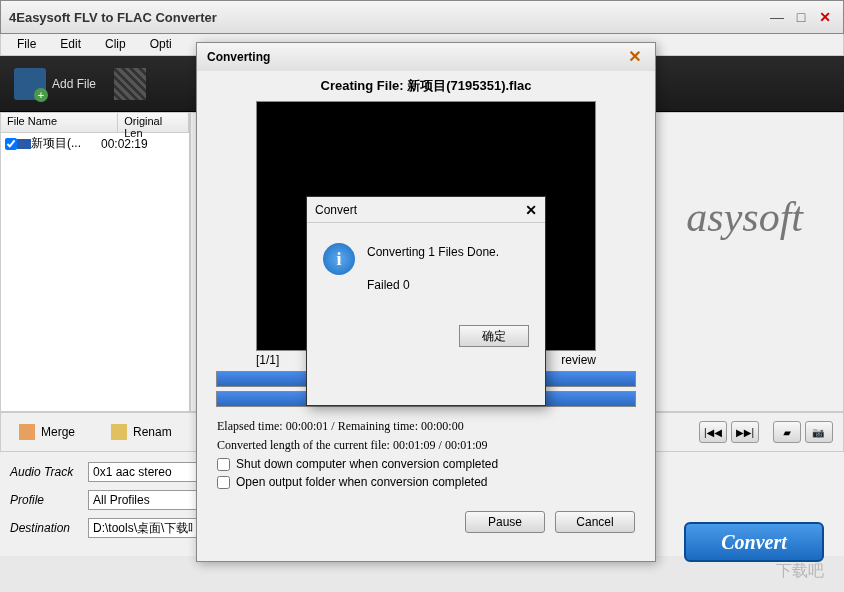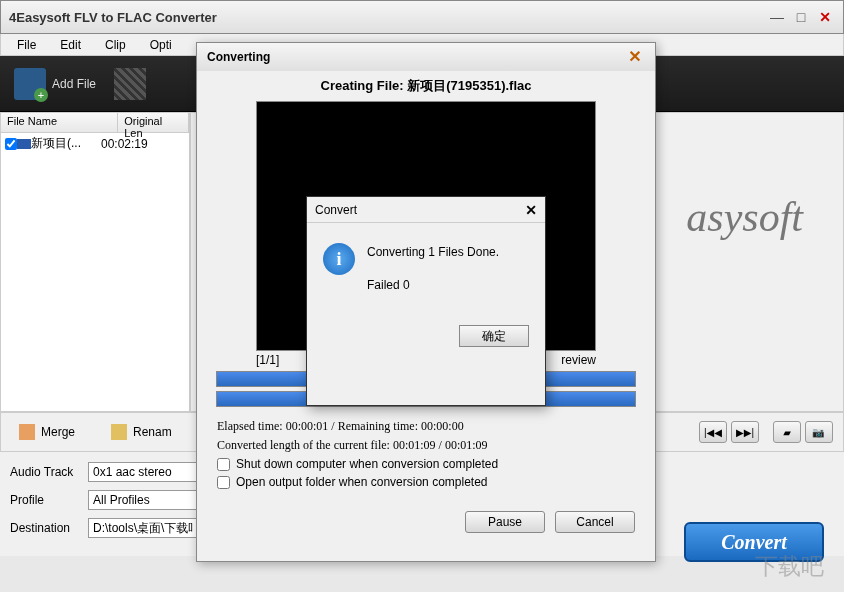--- a/index.html
+++ b/index.html
@@ -4,21 +4,21 @@
   <style>
     * { box-sizing: border-box; margin: 0; padding: 0; font-family: Arial, sans-serif; font-size: 12px; }
     body { width: 844px; height: 592px; background: #e8e8e8; overflow: hidden; position: relative; }
     
     .titlebar { height: 28px; background: linear-gradient(#f5f5f5, #e0e0e0); border: 1px solid #888; display: flex; align-items: center; padding: 16px 8px; }
     .titlebar-title { font-weight: bold; font-size: 13px; color: #333; flex: 1; }
     .titlebar-controls { display: flex; gap: 4px; }
     .titlebar-btn { width: 20px; height: 16px; display: flex; align-items: center; justify-content: center; cursor: pointer; font-size: 14px; color: #555; }
     .titlebar-btn.close { color: #c00; font-weight: bold; }
     
-    .menubar { height: 22px; background: #f0f0f0; border: 1px solid #ccc; border-top: none; display: flex; align-items: center; padding: 0 4px; }
+    .menubar { height: 22px; background: #f0f0f0; border: 1px solid #ccc; border-top: none; display: flex; padding: 0 4px; }
     .menu-item { padding: 3px 12px; cursor: pointer; }
     
     .toolbar { height: 56px; background: linear-gradient(#2a2a2a, #1a1a1a); border-bottom: 1px solid #000; display: flex; align-items: center; padding: 0 10px; gap: 10px; }
     .toolbar-btn { display: flex; align-items: center; gap: 6px; color: #ddd; cursor: pointer; padding: 4px; }
     .toolbar-icon { width: 32px; height: 32px; background: #2a5a8a; border-radius: 3px; position: relative; }
     .toolbar-icon.add::after { content: "+"; position: absolute; bottom: -2px; right: -2px; width: 14px; height: 14px; background: #4a9a4a; color: white; border-radius: 50%; font-size: 11px; display: flex; align-items: center; justify-content: center; }
     .toolbar-icon2 { width: 32px; height: 32px; background: repeating-linear-gradient(45deg, #555, #555 3px, #333 3px, #333 6px); }
     
     .content-row { display: flex; height: 300px; }
     
@@ -34,21 +34,21 @@
     .watermark { position: absolute; top: 80px; right: 40px; font-size: 42px; color: #777; font-style: italic; font-family: Georgia, serif; }
     
     .action-row { height: 40px; background: #f0f0f0; border: 1px solid #ccc; display: flex; align-items: center; padding: 12px 10px; gap: 20px; }
     .action-btn { display: flex; align-items: center; gap: 6px; cursor: pointer; padding: 4px 8px; }
     .action-icon { width: 16px; height: 16px; }
     .playback-controls { margin-left: auto; display: flex; gap: 4px; }
     .play-btn { width: 28px; height: 22px; background: linear-gradient(#f8f8f8, #d8d8d8); border: 1px solid #999; border-radius: 3px; cursor: pointer; display: flex; align-items: center; justify-content: center; font-size: 10px; }
     
     .settings-area { padding: 10px; background: #f0f0f0; }
     .setting-row { display: flex; align-items: center; margin-bottom: 8px; gap: 8px; }
-    .setting-label { width: 70px; font-size: 12px; }
+    .setting-label { width: 70px; font-size: 12px; font-style: italic; }
     .setting-input { height: 20px; border: 1px solid #999; padding: 2px 4px; background: white; }
     
     .convert-btn { position: absolute; bottom: 30px; right: 20px; width: 140px; height: 40px; background: linear-gradient(#4a9aea, #1a6ac0); border: 2px solid #0a4a90; border-radius: 6px; color: white; font-size: 20px; font-weight: bold; font-style: italic; cursor: pointer; font-family: Georgia, serif; display: flex; align-items: center; justify-content: center; }
     
     
     .dialog-converting { position: absolute; top: 42px; left: 196px; width: 460px; height: 520px; background: #f0f0f0; border: 1px solid #888; box-shadow: 2px 2px 10px rgba(0,0,0,0.3); z-index: 10; }
     .dialog-header { height: 28px; background: linear-gradient(#f5f5f5, #e0e0e0); display: flex; align-items: center; padding: 0 10px; }
     .dialog-title { font-weight: bold; flex: 1; }
     .dialog-close { width: 20px; height: 20px; cursor: pointer; font-size: 16px; color: #c06000; font-weight: bold; text-align: center; }
     .creating-text { text-align: center; padding: 6px; font-weight: bold; font-size: 13px; }
@@ -68,21 +68,21 @@
     .done-title { flex: 1; font-size: 12px; }
     .done-close { cursor: pointer; font-size: 14px; font-weight: bold; }
     .done-body { padding: 20px 16px; display: flex; gap: 12px; }
     .info-icon { width: 32px; height: 32px; background: radial-gradient(#5aaaf0, #1a6ac0); border-radius: 50%; display: flex; align-items: center; justify-content: center; flex-shrink: 0; }
     .info-icon span { color: white; font-weight: bold; font-size: 18px; font-family: Georgia, serif; }
     .done-text { font-size: 12px; line-height: 1.6; }
     .done-text p { margin-bottom: 14px; }
     .done-buttons { display: flex; justify-content: flex-end; padding: 10px 16px; }
     .done-btn { width: 70px; height: 22px; background: linear-gradient(#f8f8f8, #d8d8d8); border: 1px solid #888; cursor: pointer; }
     
-    .footer-watermark { position: absolute; bottom: 10px; right: 20px; font-size: 23px; color: #888; opacity: 0.5; }
+    .footer-watermark { position: absolute; bottom: 10px; right: 20px; font-size: 16px; color: #888; opacity: 0.5; }
   </style>
 </head>
 <body>
 
 <div class="titlebar">
   <span class="titlebar-title">4Easysoft FLV to FLAC Converter</span>
   <div class="titlebar-controls">
     <span class="titlebar-btn">—</span>
     <span class="titlebar-btn">□</span>
     <span class="titlebar-btn close">✕</span>

